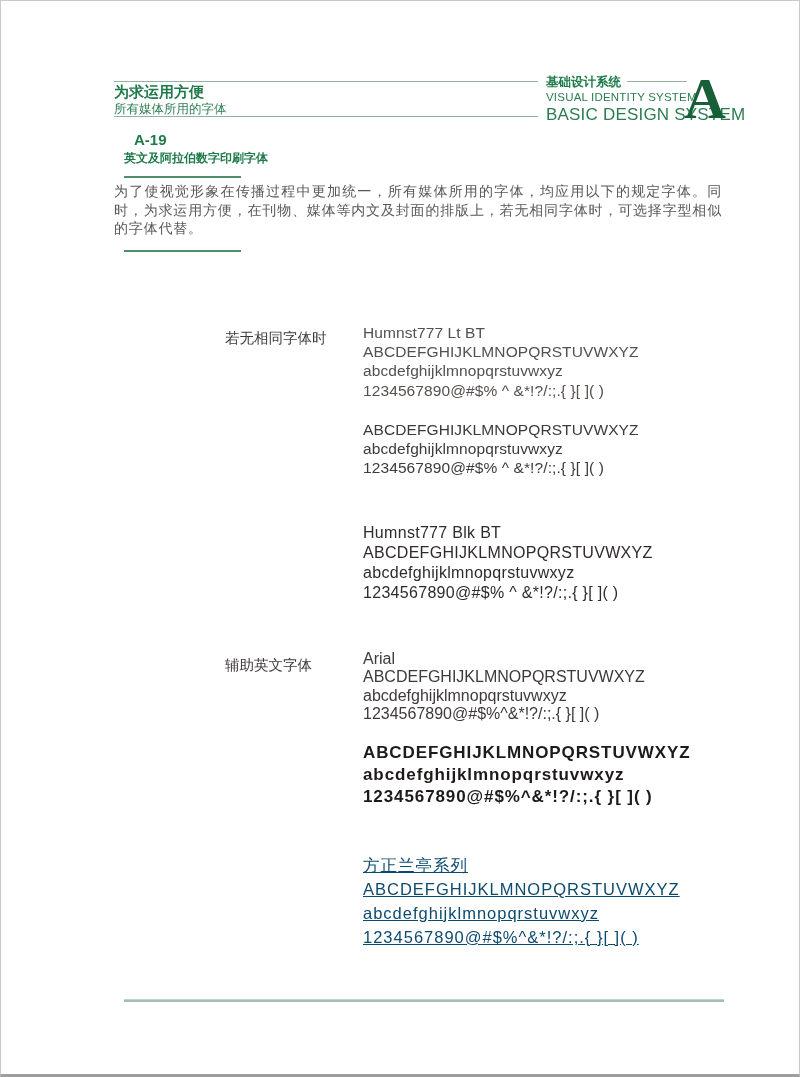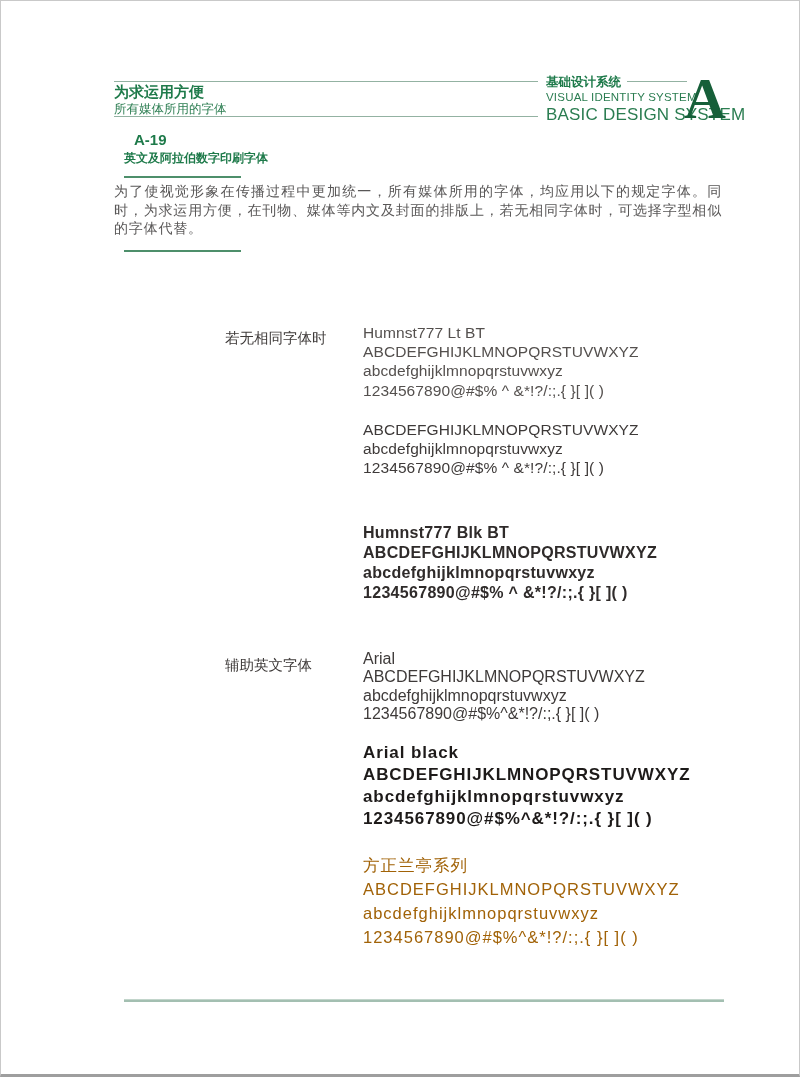--- a/index.html
+++ b/index.html
@@ -36,24 +36,24 @@
     text-align:justify;
   }
   
   .grp-label { position:absolute; left:224px; font-size:14.5px; color:#3e3a39; }
   .gl-1 { top:328px; }
   .gl-2 { top:655px; }
   .spec { position:absolute; left:362px; color:#3e3a39; }
   .spec div { white-space:pre; }
   .s1 { top:322px; font-size:15.5px; line-height:19.2px; letter-spacing:0.1px; color:#54504e; }
   .s2 { top:419px; font-size:15.5px; line-height:19.2px; letter-spacing:0.1px; }
-  .s3 { top:522px; font-size:16px;   line-height:20px;   font-weight:bold; letter-spacing:0.3px; color:#2f2b2a; }
+  .s3 { top:522px; font-size:16px;   line-height:20px;   font-weight:normal; letter-spacing:0.3px; color:#2f2b2a; }
   .s4 { top:649px; font-size:16px;   line-height:18.4px; }
   .s5 { top:741px; font-size:17px;   line-height:22px;   font-weight:bold; letter-spacing:0.9px; color:#1d1a19; }
-  .s6 { top:852px; font-size:16.5px; line-height:24px;   letter-spacing:1px; color:#a16207; }
+  .s6 { top:852px; font-size:16.5px; line-height:24px;   letter-spacing:1px; color:#0c4a6e;text-decoration:underline; }
   
   .footer-rule { position:absolute; top:998px; left:123px; width:600px; height:2px;
                  background:#a3bfb1; border-top:1px solid #c2d5cb; }
 </style>
 </head>
 <body>
 
 <div class="page">
 
   <div class="hline hl-top-left"></div>
@@ -98,21 +98,20 @@
   </div>
 
   <div class="spec s4">
     <div>Arial</div>
     <div>ABCDEFGHIJKLMNOPQRSTUVWXYZ</div>
     <div>abcdefghijklmnopqrstuvwxyz</div>
     <div>1234567890@#$%^&amp;*!?/:;.{ }[ ]( )</div>
   </div>
 
   <div class="spec s5">
-    <div>Arial black</div>
     <div>ABCDEFGHIJKLMNOPQRSTUVWXYZ</div>
     <div>abcdefghijklmnopqrstuvwxyz</div>
     <div>1234567890@#$%^&amp;*!?/:;.{ }[ ]( )</div>
   </div>
 
   <div class="spec s6">
     <div>方正兰亭系列</div>
     <div>ABCDEFGHIJKLMNOPQRSTUVWXYZ</div>
     <div>abcdefghijklmnopqrstuvwxyz</div>
     <div>1234567890@#$%^&amp;*!?/:;.{ }[ ]( )</div>

